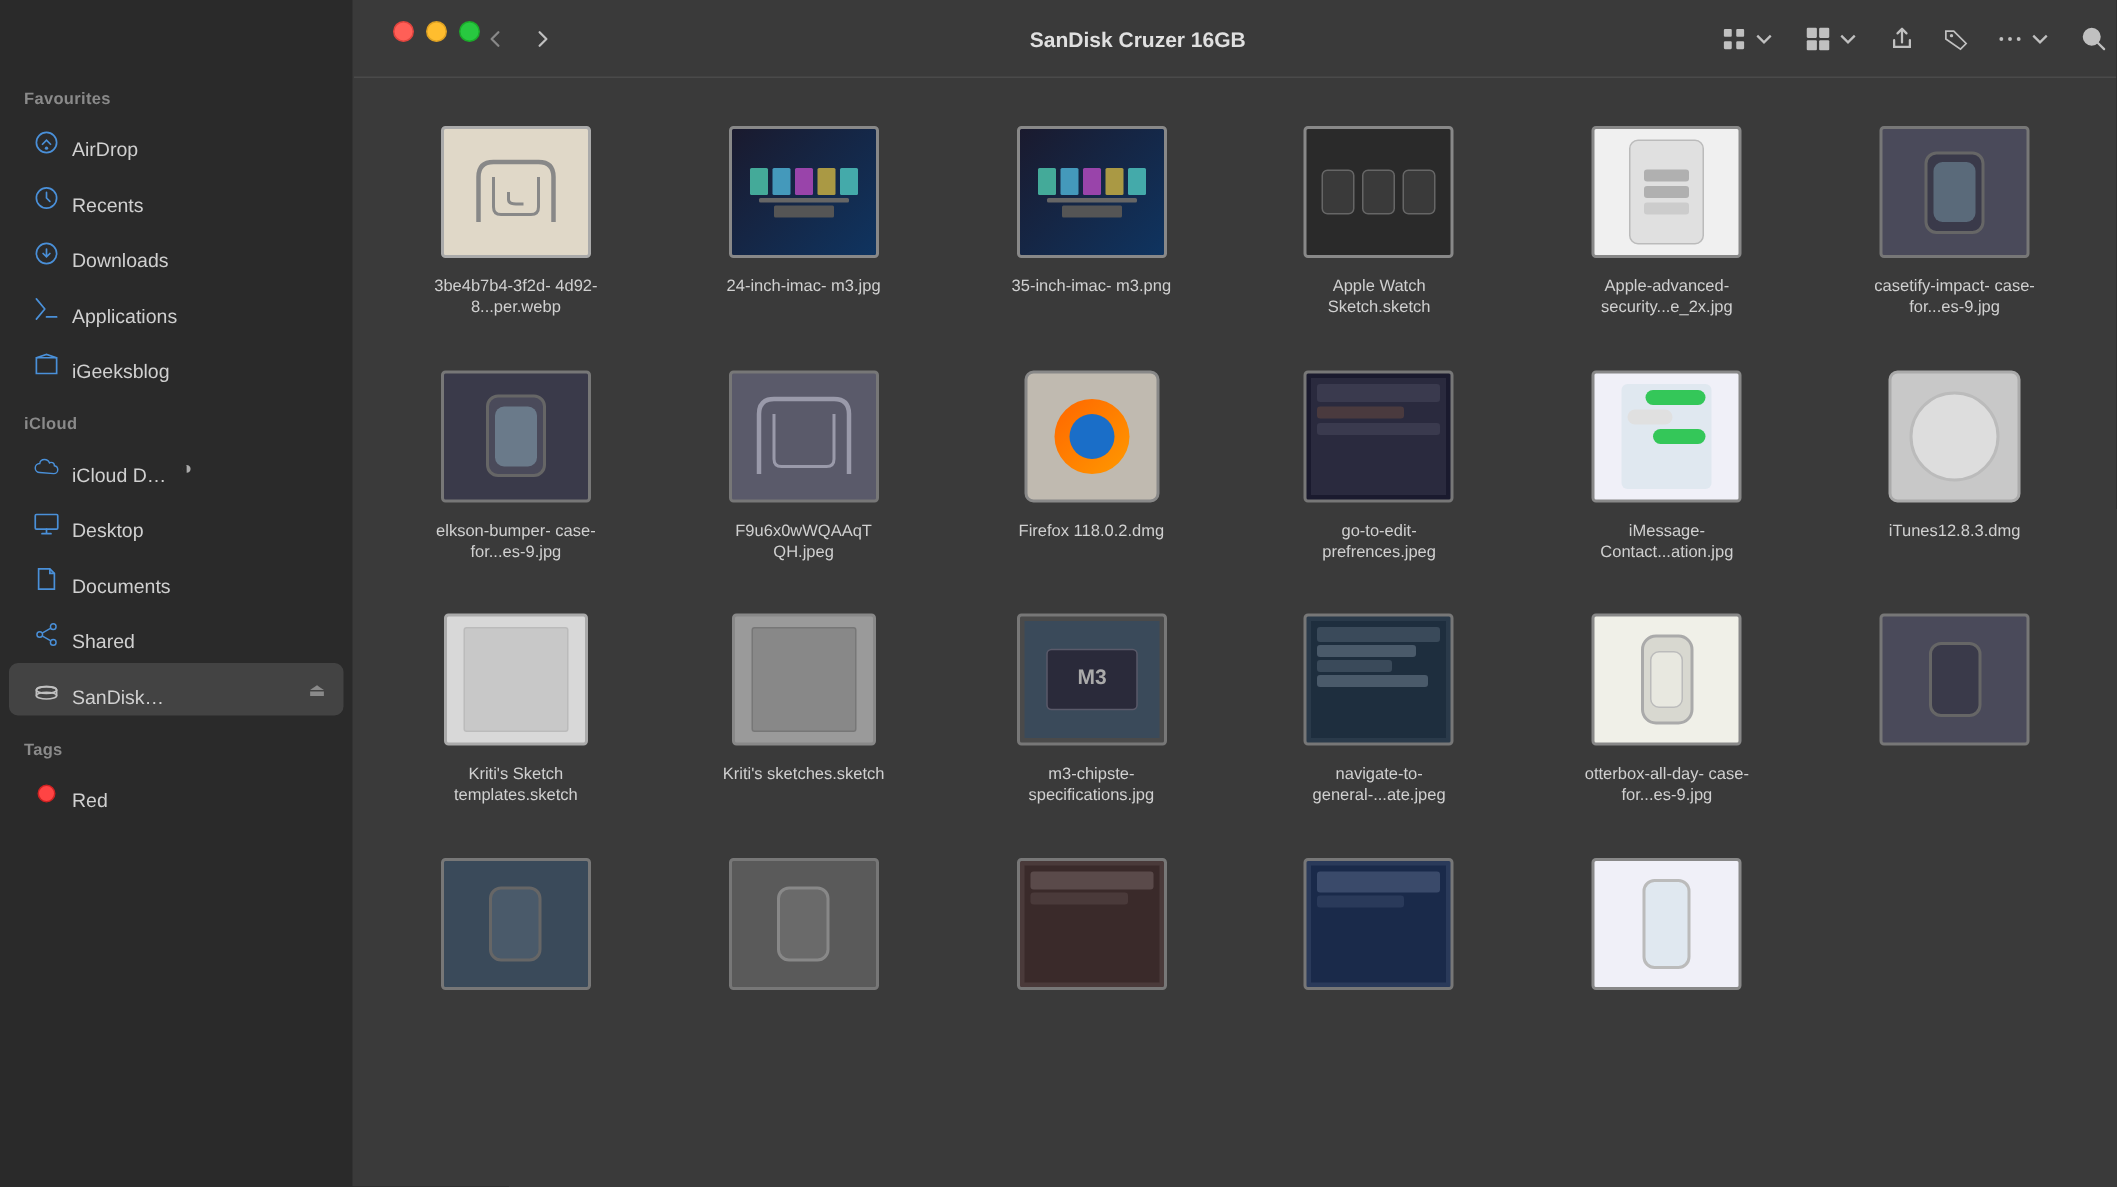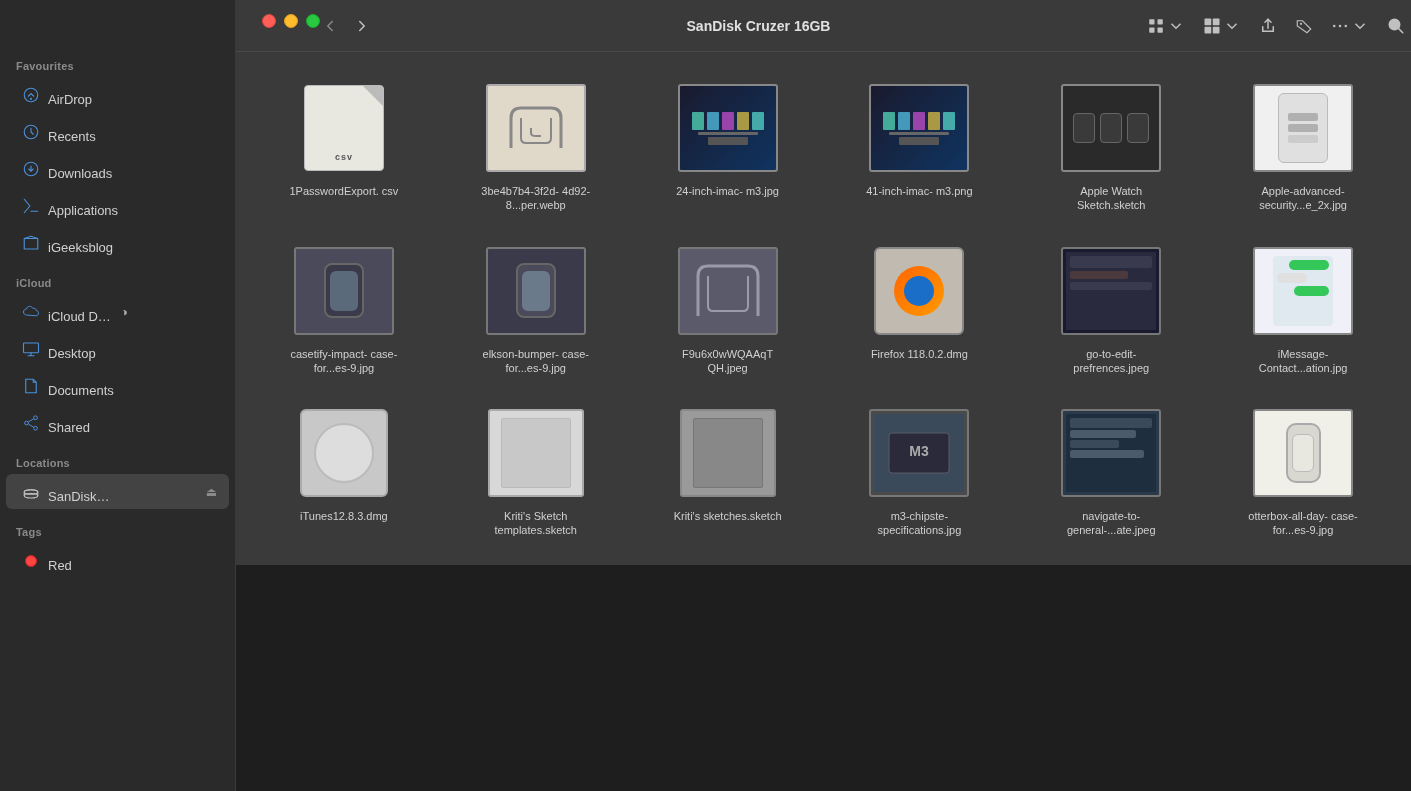--- a/index.html
+++ b/index.html
@@ -74,21 +74,21 @@
       color: #8a8a8a;
       cursor: pointer;
     }
 
     
     .main-content {
       flex: 1;
       display: flex;
       flex-direction: column;
       background: #3a3a3a;
-      height: 565px;
+      height: 791px;
       overflow: hidden;
     }
 
     .nav-btn {
       width: 28px;
       height: 28px;
       display: flex;
       align-items: center;
       justify-content: center;
       cursor: pointer;
@@ -319,21 +319,20 @@
       <svg width="18" height="18" viewBox="0 0 24 24" fill="none">
         <circle cx="18" cy="5" r="2.5" stroke="#4a90d9" stroke-width="1.3" fill="none"></circle>
         <circle cx="6" cy="12" r="2.5" stroke="#4a90d9" stroke-width="1.3" fill="none"></circle>
         <circle cx="18" cy="19" r="2.5" stroke="#4a90d9" stroke-width="1.3" fill="none"></circle>
         <path d="M8.5 10.5 L15.5 6.5 M8.5 13.5 L15.5 17.5" stroke="#4a90d9" stroke-width="1.3" fill="none"></path>
       </svg>
     </span>
     <span class="item-label">Shared</span>
   </div>
 
-  <div class="sidebar-section-header" style="margin-top:8px;">Locations</div>
 
   <div class="sidebar-item active" style="background: rgba(255,255,255,0.12);">
     <span class="item-icon">
       <svg width="18" height="18" viewBox="0 0 24 24" fill="none">
         <ellipse cx="12" cy="17" rx="9" ry="3" stroke="#c0c0c0" stroke-width="1.5" fill="none"></ellipse>
         <path d="M3 17 L3 12 C3 10.3 7 9 12 9 C17 9 21 10.3 21 12 L21 17" stroke="#c0c0c0" stroke-width="1.5" fill="none"></path>
         <ellipse cx="12" cy="12" rx="9" ry="3" stroke="#c0c0c0" stroke-width="1.5" fill="none"></ellipse>
       </svg>
     </span>
     <span class="item-label">SanDisk…</span>
@@ -431,30 +430,20 @@
         <svg width="18" height="18" viewBox="0 0 24 24" fill="none">
           <circle cx="10" cy="10" r="7" stroke="#c0c0c0" stroke-width="2"></circle>
           <path d="M15.5 15.5 L21 21" stroke="#c0c0c0" stroke-width="2" stroke-linecap="round"></path>
         </svg>
       </div>
     </div>
   </div>
 
   <div class="file-grid">
 
-    <div class="file-item">
-      <div class="file-thumb">
-        <div style="background:#e8e8e0; border:1px solid #bbb; border-radius:4px; width:80px; height:86px; display:flex; flex-direction:column; align-items:center; justify-content:flex-end; padding-bottom:8px; position:relative;">
-          <div style="position:absolute; top:0; right:0; width:20px; height:20px; background:#bbb; clip-path: polygon(0 0, 100% 100%, 100% 0);"></div>
-          <span style="font-size:9px; color:#555; font-weight:700; letter-spacing:1px;">csv</span>
-        </div>
-      </div>
-      <div class="file-name">1PasswordExport.
-csv</div>
-    </div>
 
     <div class="file-item">
       <div class="file-thumb">
         <div style="background:#e0d8c8; border:2px solid #aaa; border-radius:3px; width:100px; height:88px; display:flex; align-items:center; justify-content:center;">
           <svg width="70" height="60" viewBox="0 0 70 60" fill="none">
             <path d="M10 50 L10 20 Q10 10 20 10 L50 10 Q60 10 60 20 L60 50" stroke="#888" stroke-width="3" fill="none"></path>
             <path d="M20 20 L20 40 Q20 45 25 45 L45 45 Q50 45 50 40 L50 20" stroke="#888" stroke-width="2" fill="none"></path>
             <path d="M30 30 L30 35 Q30 38 35 38 L40 38" stroke="#888" stroke-width="2" fill="none"></path>
           </svg>
         </div>
@@ -492,21 +481,21 @@
               <div style="width:12px; height:18px; background:#49b; border-radius:1px;"></div>
               <div style="width:12px; height:18px; background:#94a; border-radius:1px;"></div>
               <div style="width:12px; height:18px; background:#a94; border-radius:1px;"></div>
               <div style="width:12px; height:18px; background:#4aa; border-radius:1px;"></div>
             </div>
             <div style="width:60px; height:3px; background:#666; border-radius:1px;"></div>
             <div style="width:40px; height:8px; background:#555; border-radius:1px;"></div>
           </div>
         </div>
       </div>
-      <div class="file-name">41-inch-imac-
+      <div class="file-name">35-inch-imac-
 m3.png</div>
     </div>
 
     <div class="file-item">
       <div class="file-thumb">
         <div style="background:#2a2a2a; border:2px solid #888; border-radius:3px; width:100px; height:88px; display:flex; align-items:center; justify-content:center;">
           <div style="display:flex; gap:5px; align-items:center;">
             <div style="width:22px; height:30px; background:#3a3a3a; border:1px solid #666; border-radius:4px;"></div>
             <div style="width:22px; height:30px; background:#3a3a3a; border:1px solid #666; border-radius:4px;"></div>
             <div style="width:22px; height:30px; background:#3a3a3a; border:1px solid #666; border-radius:4px;"></div>

